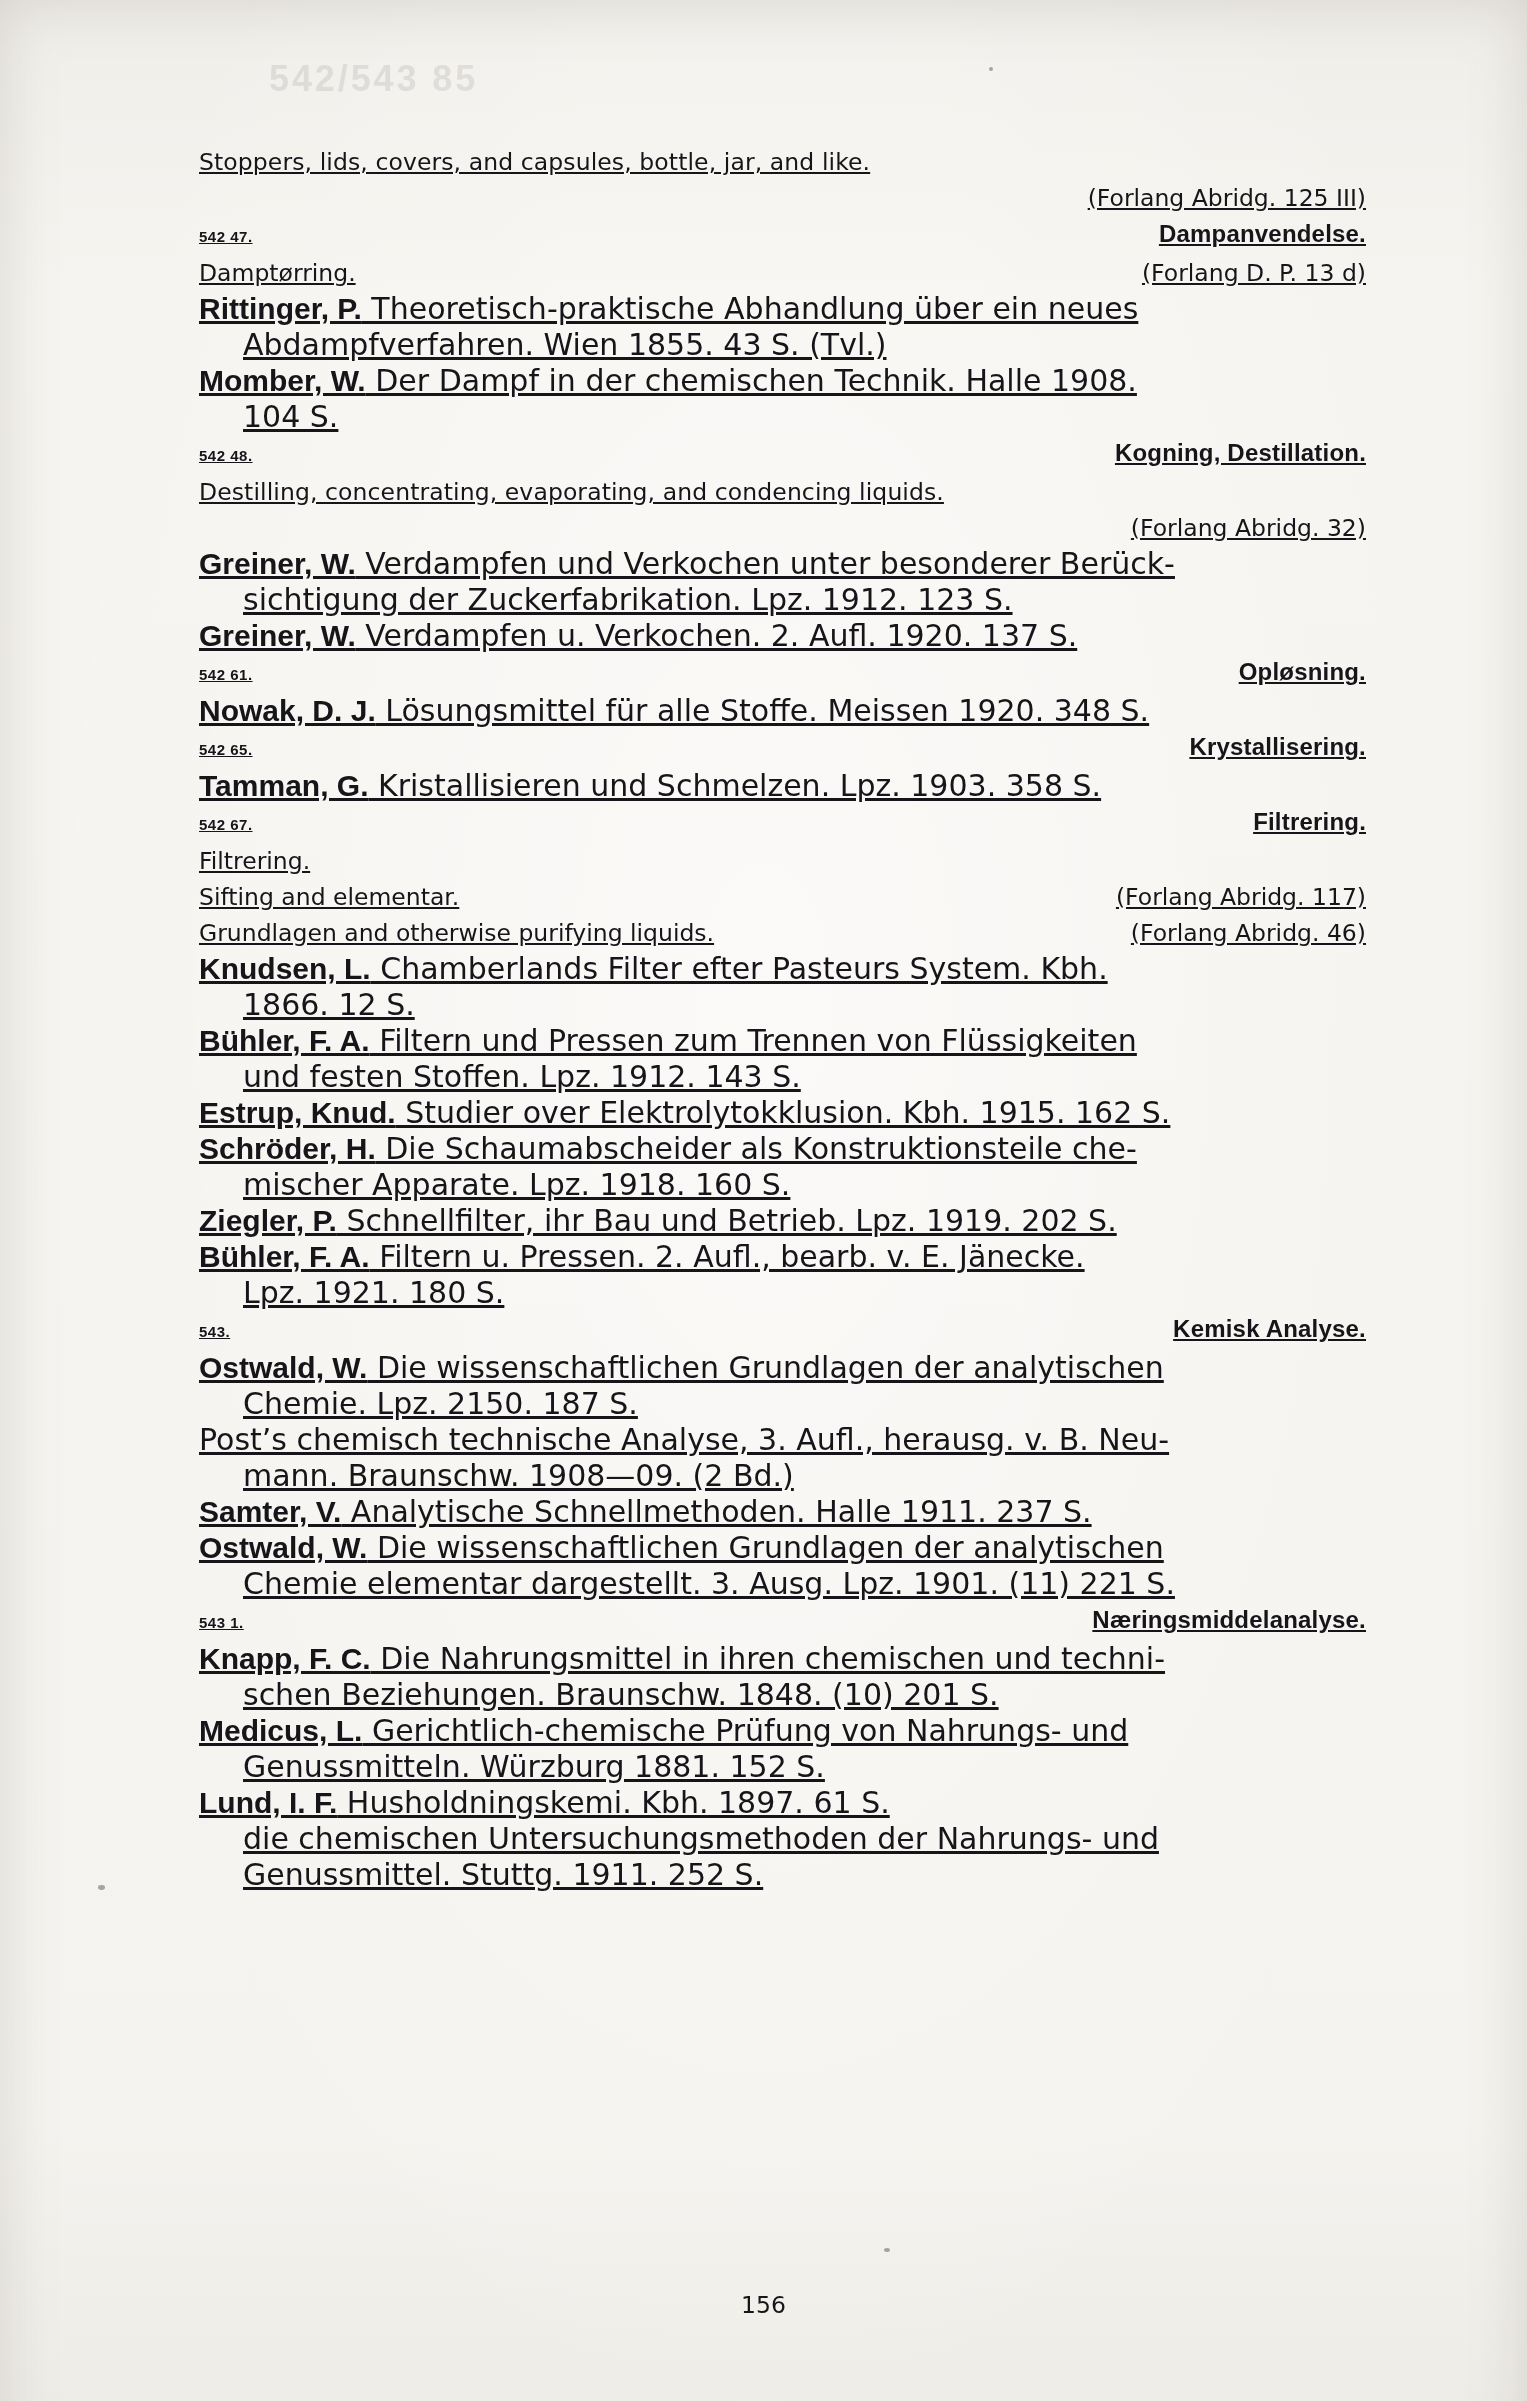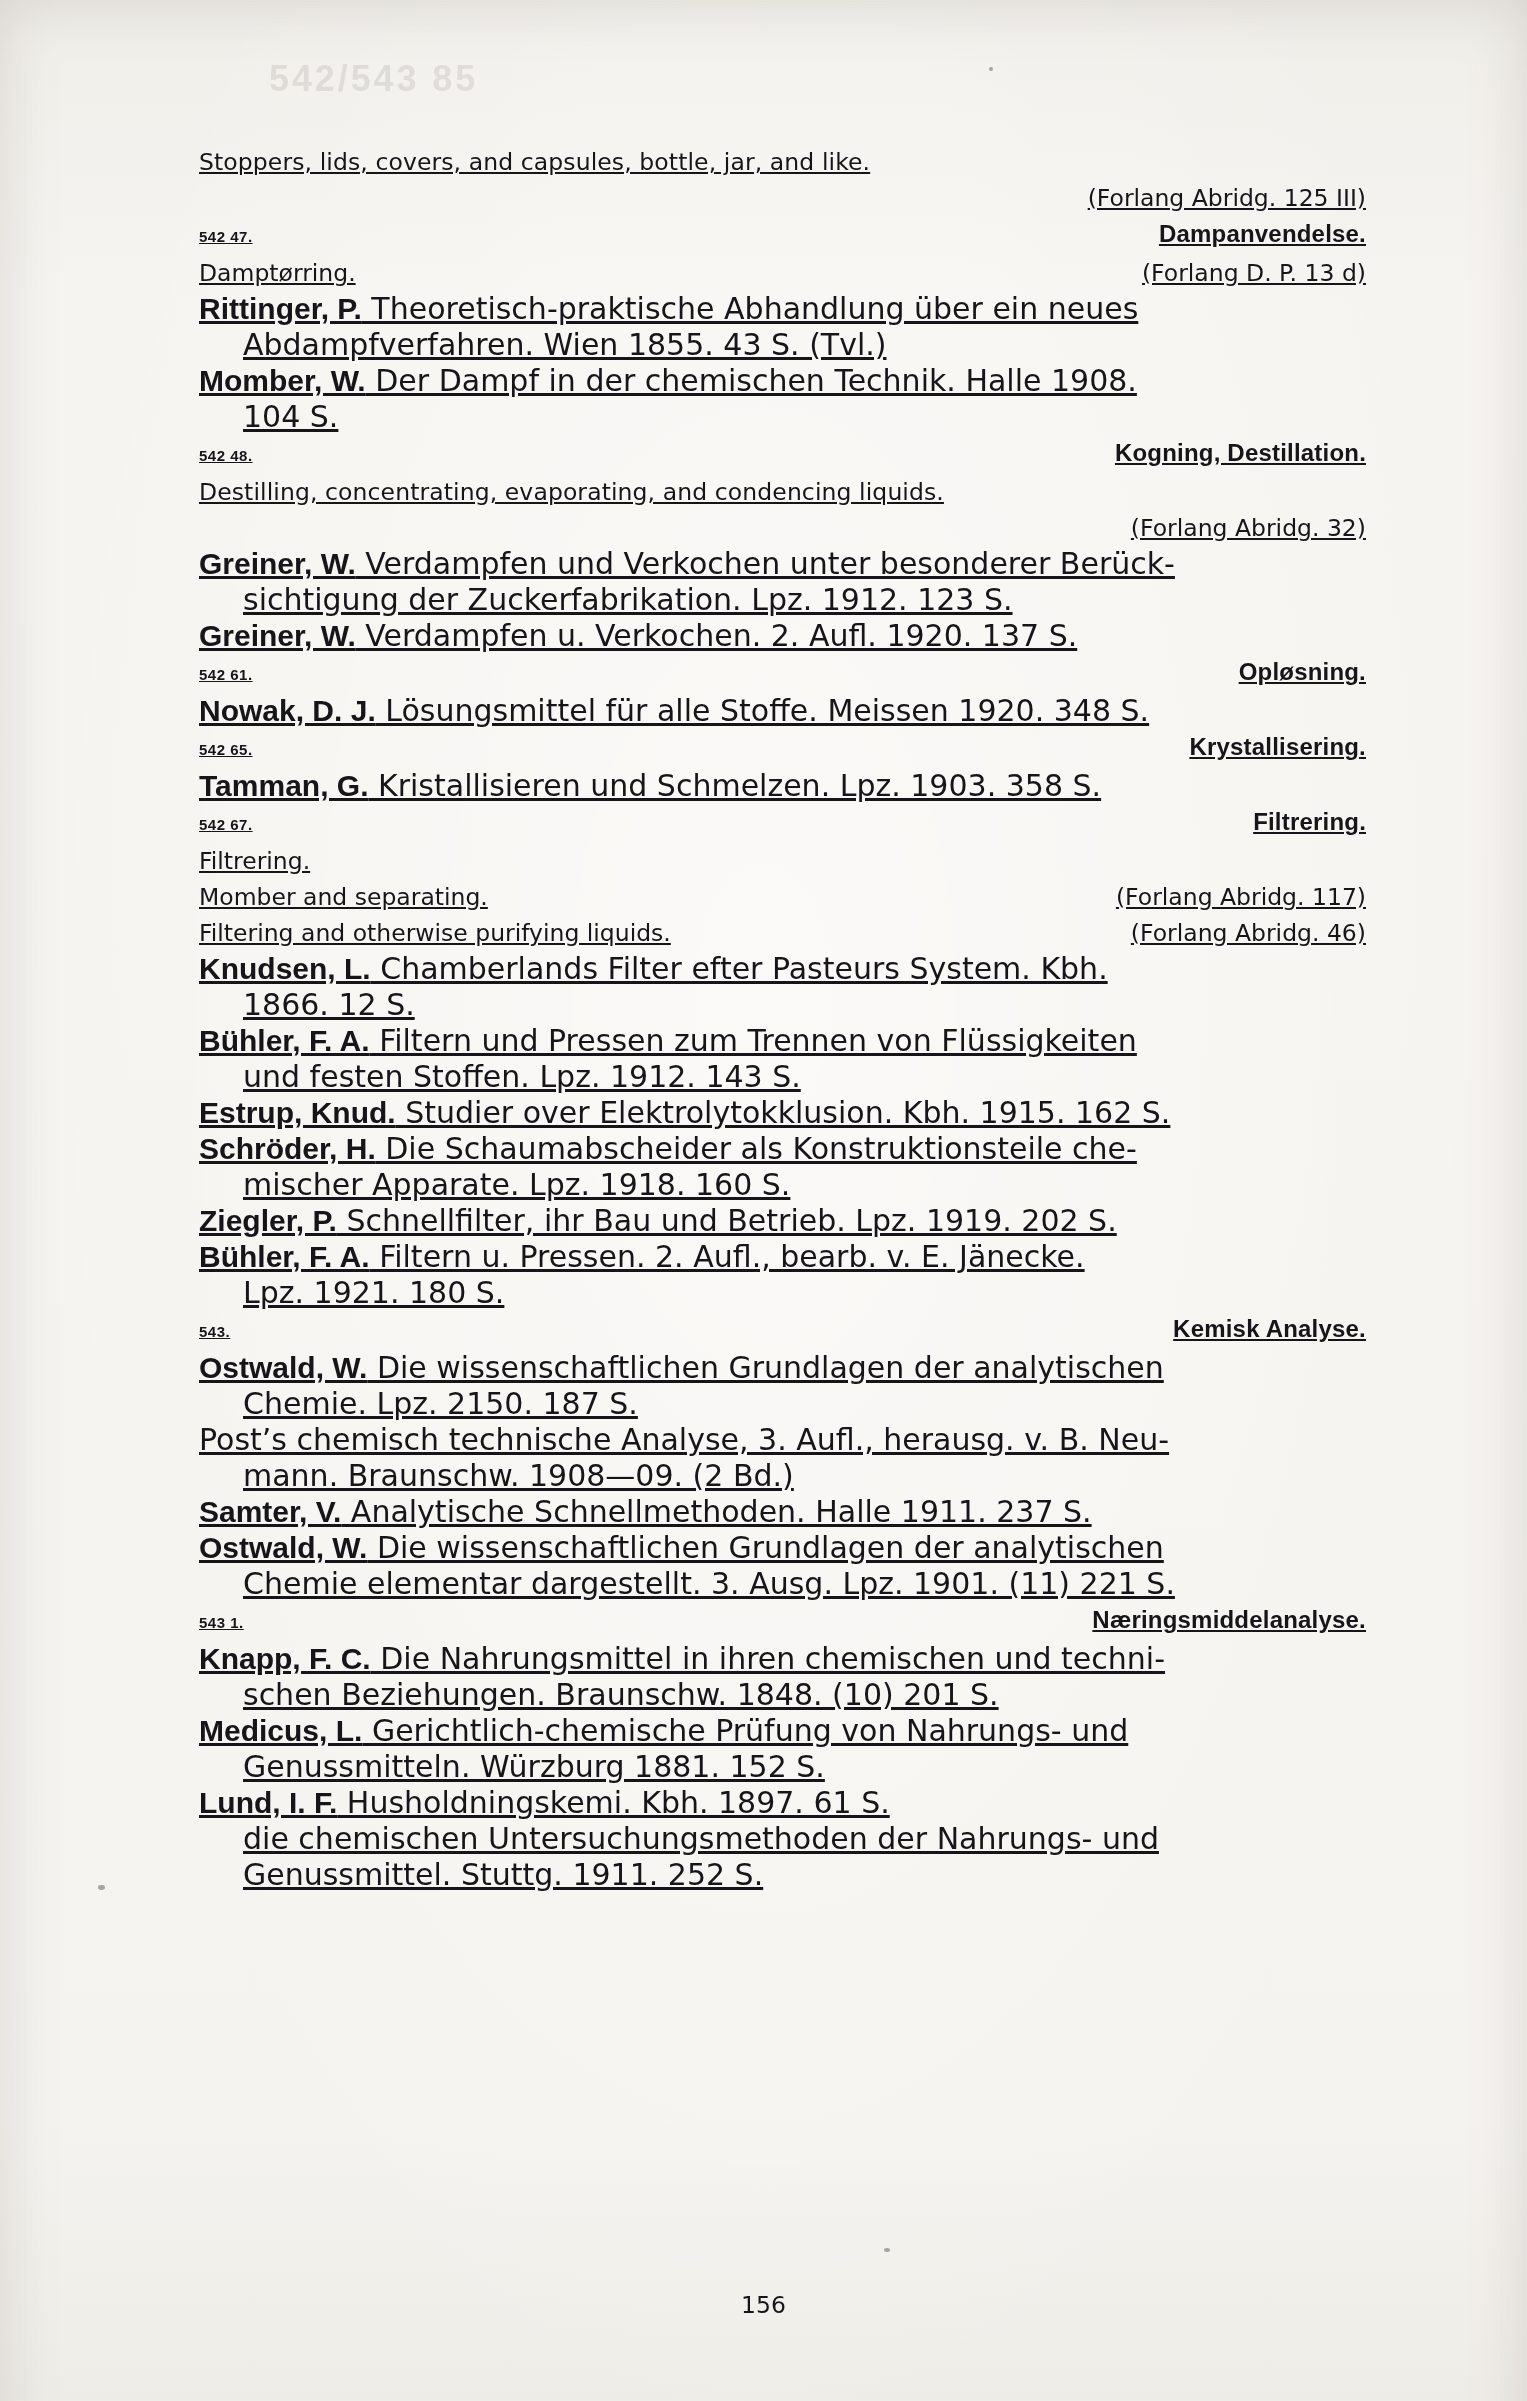--- a/index.html
+++ b/index.html
@@ -179,25 +179,25 @@
         <div><span class="author">Tamman, G.</span><span> Kristallisieren und Schmelzen. Lpz. 1903. 358 S.</span></div>
       </div>
       <div class="row">
         <span class="left">542 67.</span>
         <span class="right">Filtrering.</span>
       </div>
       <div class="row plain">
         <span class="left">Filtrering.</span>
       </div>
       <div class="row plain">
-        <span class="left">Momber and separating.</span>
+        <span class="left">Sifting and elementar.</span>
         <span class="right">(Forlang Abridg. 117)</span>
       </div>
       <div class="row plain">
-        <span class="left">Filtering and otherwise purifying liquids.</span>
+        <span class="left">Grundlagen and otherwise purifying liquids.</span>
         <span class="right">(Forlang Abridg. 46)</span>
       </div>
       <div class="entry">
         <div><span class="author">Knudsen, L.</span><span> Chamberlands Filter efter Pasteurs System. Kbh.</span></div>
         <span class="cont">1866. 12 S.</span>
       </div>
       <div class="entry">
         <div><span class="author">Bühler, F. A.</span><span> Filtern und Pressen zum Trennen von Flüssigkeiten</span></div>
         <span class="cont">und festen Stoffen. Lpz. 1912. 143 S.</span>
       </div>

